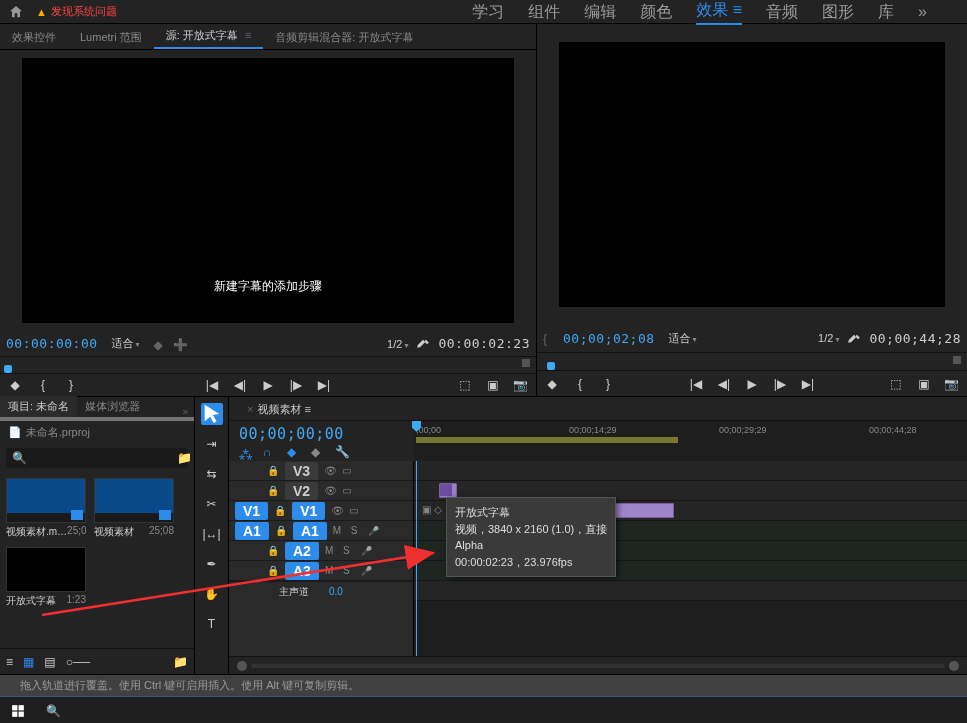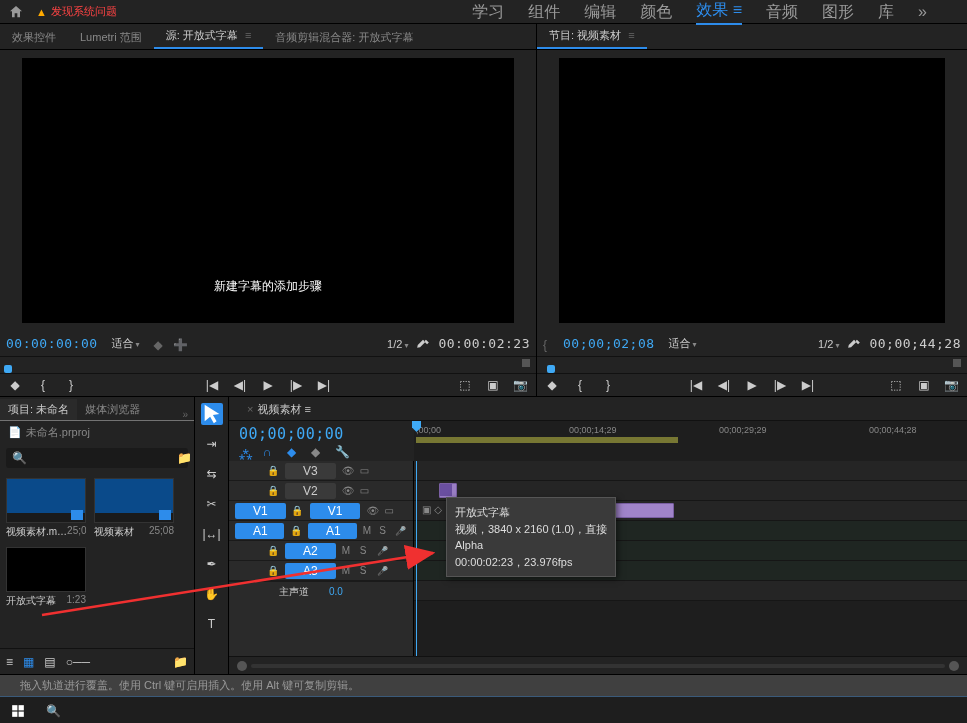--- a/index.html
+++ b/index.html
@@ -39,21 +39,21 @@
 .time-ruler { height: 18px; background: #232323; border-top: 1px solid #111; position: relative; }
 .time-ruler .playhead-knob { position: absolute; bottom: 0; width: 8px; height: 8px; background: #3fa9f5; border-radius: 2px; }
 
 .control-row { height: 26px; background: #232323; display: flex; align-items: center; justify-content: center; gap: 14px; border-top: 1px solid #111; padding: 0 8px; }
 .control-row .btn { width: 14px; height: 14px; color: #ccc; cursor: pointer; display: flex; align-items: center; justify-content: center; }
 .control-row .group-left { display: flex; gap: 14px; margin-right: auto; }
 .control-row .group-right { display: flex; gap: 14px; margin-left: auto; }
 
 .bottom-row { display: flex; height: 278px; border-top: 1px solid #000; }
 .project-panel { width: 195px; background: #232323; display: flex; flex-direction: column; border-right: 1px solid #000; position: relative; }
-.project-tabs { height: 24px; display: flex; align-items: end; border-bottom: 1px solid #737373; }
+.project-tabs { height: 24px; display: flex; align-items: end; border-bottom: 4px solid #737373; }
 .proj-tab { padding: 3px 8px; font-size: 11px; color: #888; }
 .proj-tab.active { color: #ccc; background: #2a2a2a; }
 .proj-chevrons { margin-left: auto; padding-right: 6px; color: #666; font-size: 10px; }
 .proj-file { padding: 4px 8px; font-size: 11px; color: #888; display: flex; align-items: center; gap: 4px; }
 .proj-search { margin: 4px 6px; height: 20px; background: #1a1a1a; border-radius: 3px; display: flex; align-items: center; padding: 0 6px; gap: 4px; }
 .proj-search input { flex: 1; background: none; border: none; color: #ccc; font-size: 11px; outline: none; }
 .proj-bins { flex: 1; padding: 6px; display: flex; flex-wrap: wrap; gap: 8px; align-content: flex-start; overflow: hidden; }
 .bin-item { width: 80px; }
 .bin-thumb { width: 80px; height: 45px; background: #0a2a5a; border: 1px solid #333; position: relative; }
 .bin-thumb.desktop { background: linear-gradient(180deg, #0a4a8a 0%, #0a4a8a 80%, #1a1a1a 80%); }
@@ -80,21 +80,21 @@
 .tl-ruler-area { flex: 1; position: relative; background: #1e1e1e; }
 .tl-ruler-tick { position: absolute; top: 4px; font-size: 9px; color: #888; }
 .tl-playhead-line { position: absolute; top: 0; bottom: 0; width: 1px; background: #3fa9f5; z-index: 5; }
 .tl-playhead-head { position: absolute; top: 0; width: 9px; height: 11px; background: #3fa9f5; transform: translateX(-4px); clip-path: polygon(0 0, 100% 0, 100% 60%, 50% 100%, 0 60%); z-index: 6; }
 .tl-inout { position: absolute; top: 16px; height: 6px; background: #777733; }
 
 .tl-tracks { flex: 1; display: flex; position: relative; }
 .tl-track-headers { width: 185px; background: #2a2a2a; border-right: 1px solid #000; }
 .track-head { height: 20px; display: flex; align-items: center; gap: 6px; padding: 0 6px; border-bottom: 1px solid #1a1a1a; font-size: 10px; }
 .track-head.selected .vlabel { background: #2d8ceb; color: #fff; }
-.vlabel { background: #3a3a3a; padding: 1px 18px; border-radius: 2px; color: #ccc; font-size: 12px; min-width: 22px; text-align: center; }
+.vlabel { background: #3a3a3a; padding: 1px 8px; border-radius: 2px; color: #ccc; font-size: 14px; min-width: 22px; text-align: center; font-weight: bold; }
 .vlabel.src { background: #2d8ceb; color: #fff; }
 .track-head .lock, .track-head .eye, .track-head .mute { width: 12px; color: #888; cursor: pointer; }
 .track-head .vol { color: #888; font-size: 9px; }
 .master-head { height: 20px; display: flex; align-items: center; padding: 0 6px 0 50px; font-size: 10px; color: #ccc; gap: 20px; border-top: 1px solid #1a1a1a; }
 .master-head .val { color: #3fa9f5; }
 
 .tl-track-content { flex: 1; position: relative; background: #1e1e1e; }
 .track-lane { height: 20px; border-bottom: 1px solid #161616; position: relative; background: #252525; }
 .track-lane.audio { background: #1f2622; }
 .clip { position: absolute; top: 2px; bottom: 2px; background: #a084c9; border: 1px solid #7a5fa3; border-radius: 1px; font-size: 9px; color: #222; padding: 0 2px; overflow: hidden; }
@@ -187,23 +187,20 @@
       <span class="btn">▶|</span>
       <div class="group-right">
         <span class="btn">⬚</span>
         <span class="btn">▣</span>
         <span class="btn">📷</span>
       </div>
     </div>
   </div>
 
   <div class="program-panel">
-    <div class="panel-tabs">
-      <div class="panel-tab active"><span>节目: 视频素材</span> <span class="menu-mark">≡</span></div>
-    </div>
     <div class="monitor-wrap">
       <div class="monitor program"></div>
     </div>
     <div class="transport-row">
       <span class="mini-icon">{</span>
       <span class="tc">00;00;02;08</span>
       <span class="fit-dd"><span>适合</span><span class="dd-caret">▾</span></span>
       <span class="spacer"></span>
       <span class="half"><span>1/2</span><span class="dd-caret">▾</span></span>
       <span class="wrench"><svg class="icon" viewBox="0 0 24 24" fill="currentColor">

